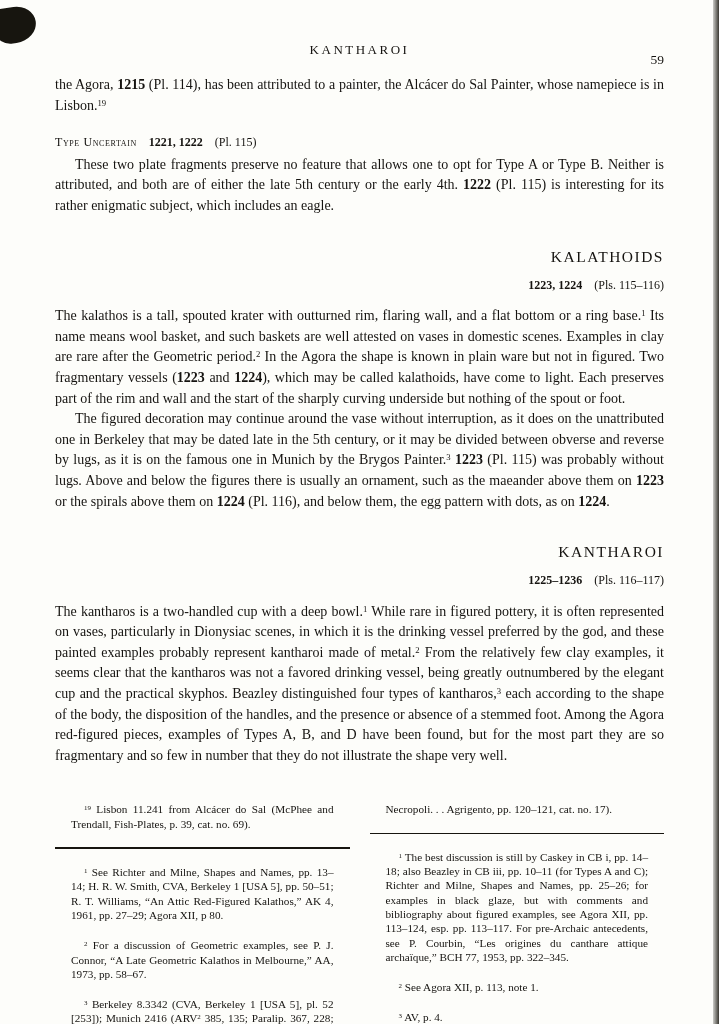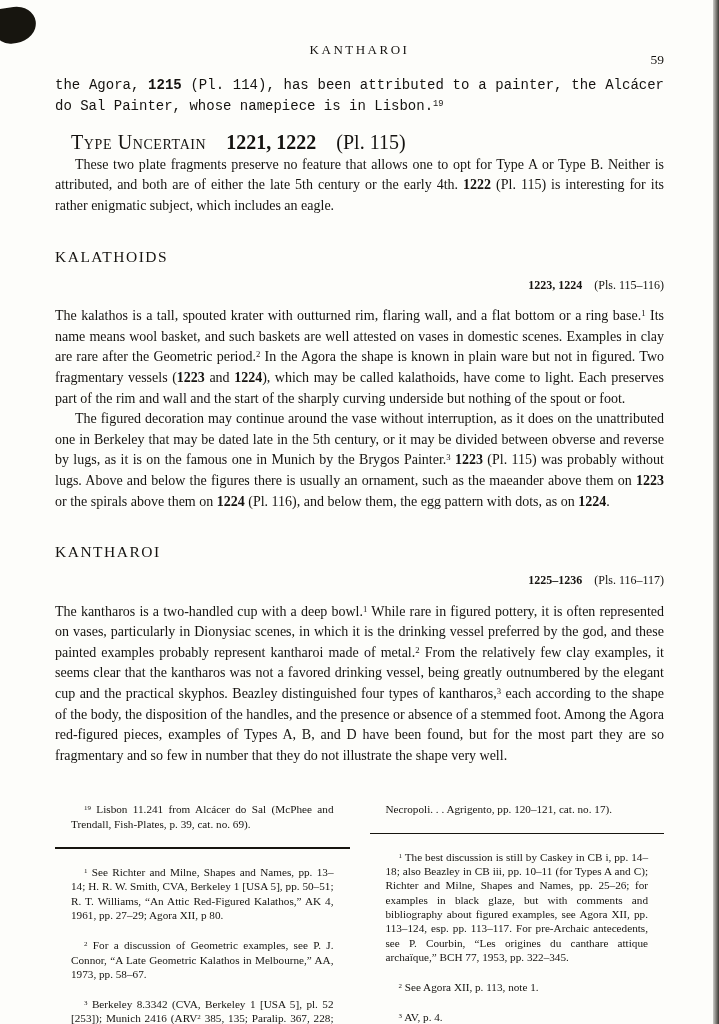--- a/index.html
+++ b/index.html
@@ -49,31 +49,31 @@
     font-size: 13.5px;
     letter-spacing: 0;
   }
   
   .body-para {
     margin: 0;
     font-size: 14px;
     line-height: 20.6px;
     text-align: justify;
   }
-  .m-intro   { margin-top: 16px; font-family: Liberation Mono, monospace; }
+  .m-intro   { margin-top: 16px; }
   .indent    { text-indent: 20px; }
   .type-line {
-    margin: 16px 0 0 16px;
-    font-size: 20px;
+    margin: 16px 0 0 0;
+    font-size: 12px;
     line-height: 20.6px;
   }
   .m-after-type { margin-top: 2px; }
   .section-heading {
     margin: 30px 0 0 0;
-    text-align: left;
+    text-align: right;
     font-size: 15.5px;
     font-weight: normal;
     letter-spacing: 1.5px;
     line-height: 20px;
   }
   .catalog-line {
     margin: 8px 0 0 0;
     text-align: right;
     font-size: 12px;
     line-height: 20.6px;

